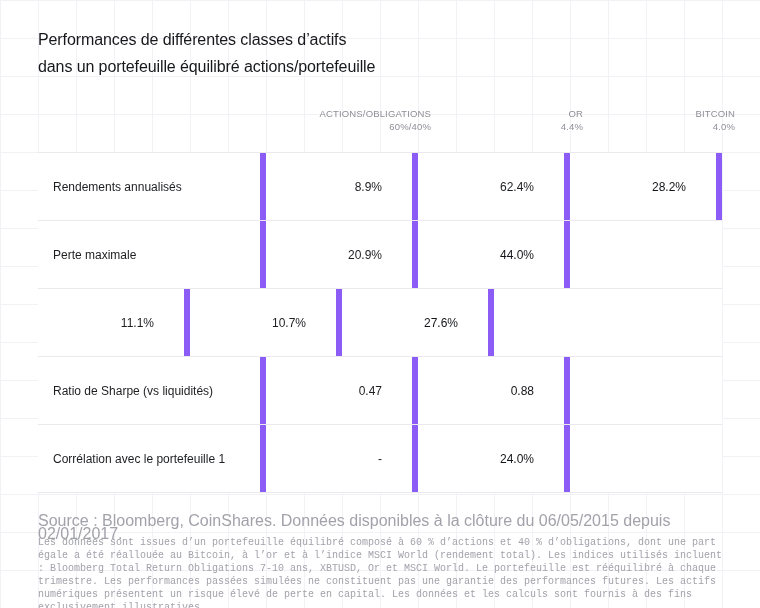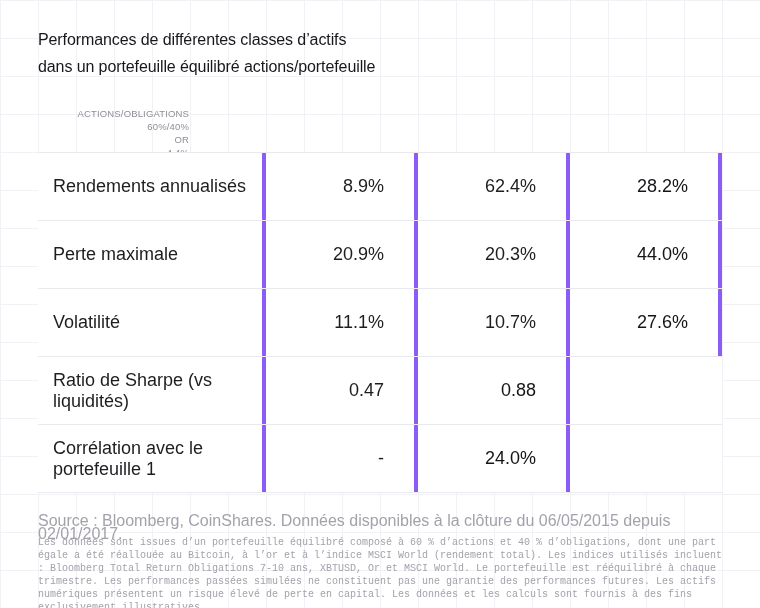--- a/index.html
+++ b/index.html
@@ -25,25 +25,24 @@
     top: 26px;
     margin: 0;
     font-size: 16px;
     line-height: 27px;
     font-weight: 400;
     letter-spacing: -0.1px;
     color: #17181b;
   }
   .col-headers {
     position: absolute;
-    left: 38px;
+    left: 52px;
     top: 107px;
     width: 684px;
     display: flex;
-    flex-direction: column;
   }
   .h-spacer { width: 228px; }
   .h-cell {
     width: 152px;
     box-sizing: border-box;
     text-align: right;
     padding-right: 1px;
     font-size: 9.5px;
     line-height: 13px;
     letter-spacing: 0.15px;
@@ -59,24 +58,24 @@
   }
   .t-row {
     display: flex;
     height: 68px;
     box-sizing: border-box;
     border-bottom: 1px solid #e9e9ee;
     background: #ffffff;
   }
   .t-cell {
     box-sizing: border-box;
-    border-right: 4px solid #8b5cf6;
+    border-right: 6px solid #8b5cf6;
     display: flex;
     align-items: center;
-    font-size: 18px;
+    font-size: 12px;
     color: #1d1e21;
   }
   .t-cell.label {
     width: 228px;
     padding-left: 15px;
   }
   .t-cell.value {
     width: 152px;
     justify-content: flex-end;
     padding-right: 30px;
@@ -137,26 +136,24 @@
     <div class="t-row">
       <div class="t-cell label">Rendements annualisés</div>
       <div class="t-cell value">8.9%</div>
       <div class="t-cell value">62.4%</div>
       <div class="t-cell value bold">28.2%</div>
     </div>
 
     <div class="t-row">
       <div class="t-cell label">Perte maximale</div>
       <div class="t-cell value">20.9%</div>
-      <div class="t-cell value">20.3%</div>
       <div class="t-cell value bold">44.0%</div>
     </div>
 
     <div class="t-row">
-      <div class="t-cell label">Volatilité</div>
       <div class="t-cell value">11.1%</div>
       <div class="t-cell value">10.7%</div>
       <div class="t-cell value bold">27.6%</div>
     </div>
 
     <div class="t-row">
       <div class="t-cell label">Ratio de Sharpe (vs liquidités)</div>
       <div class="t-cell value">0.47</div>
       <div class="t-cell value bold">0.88</div>
     </div>

